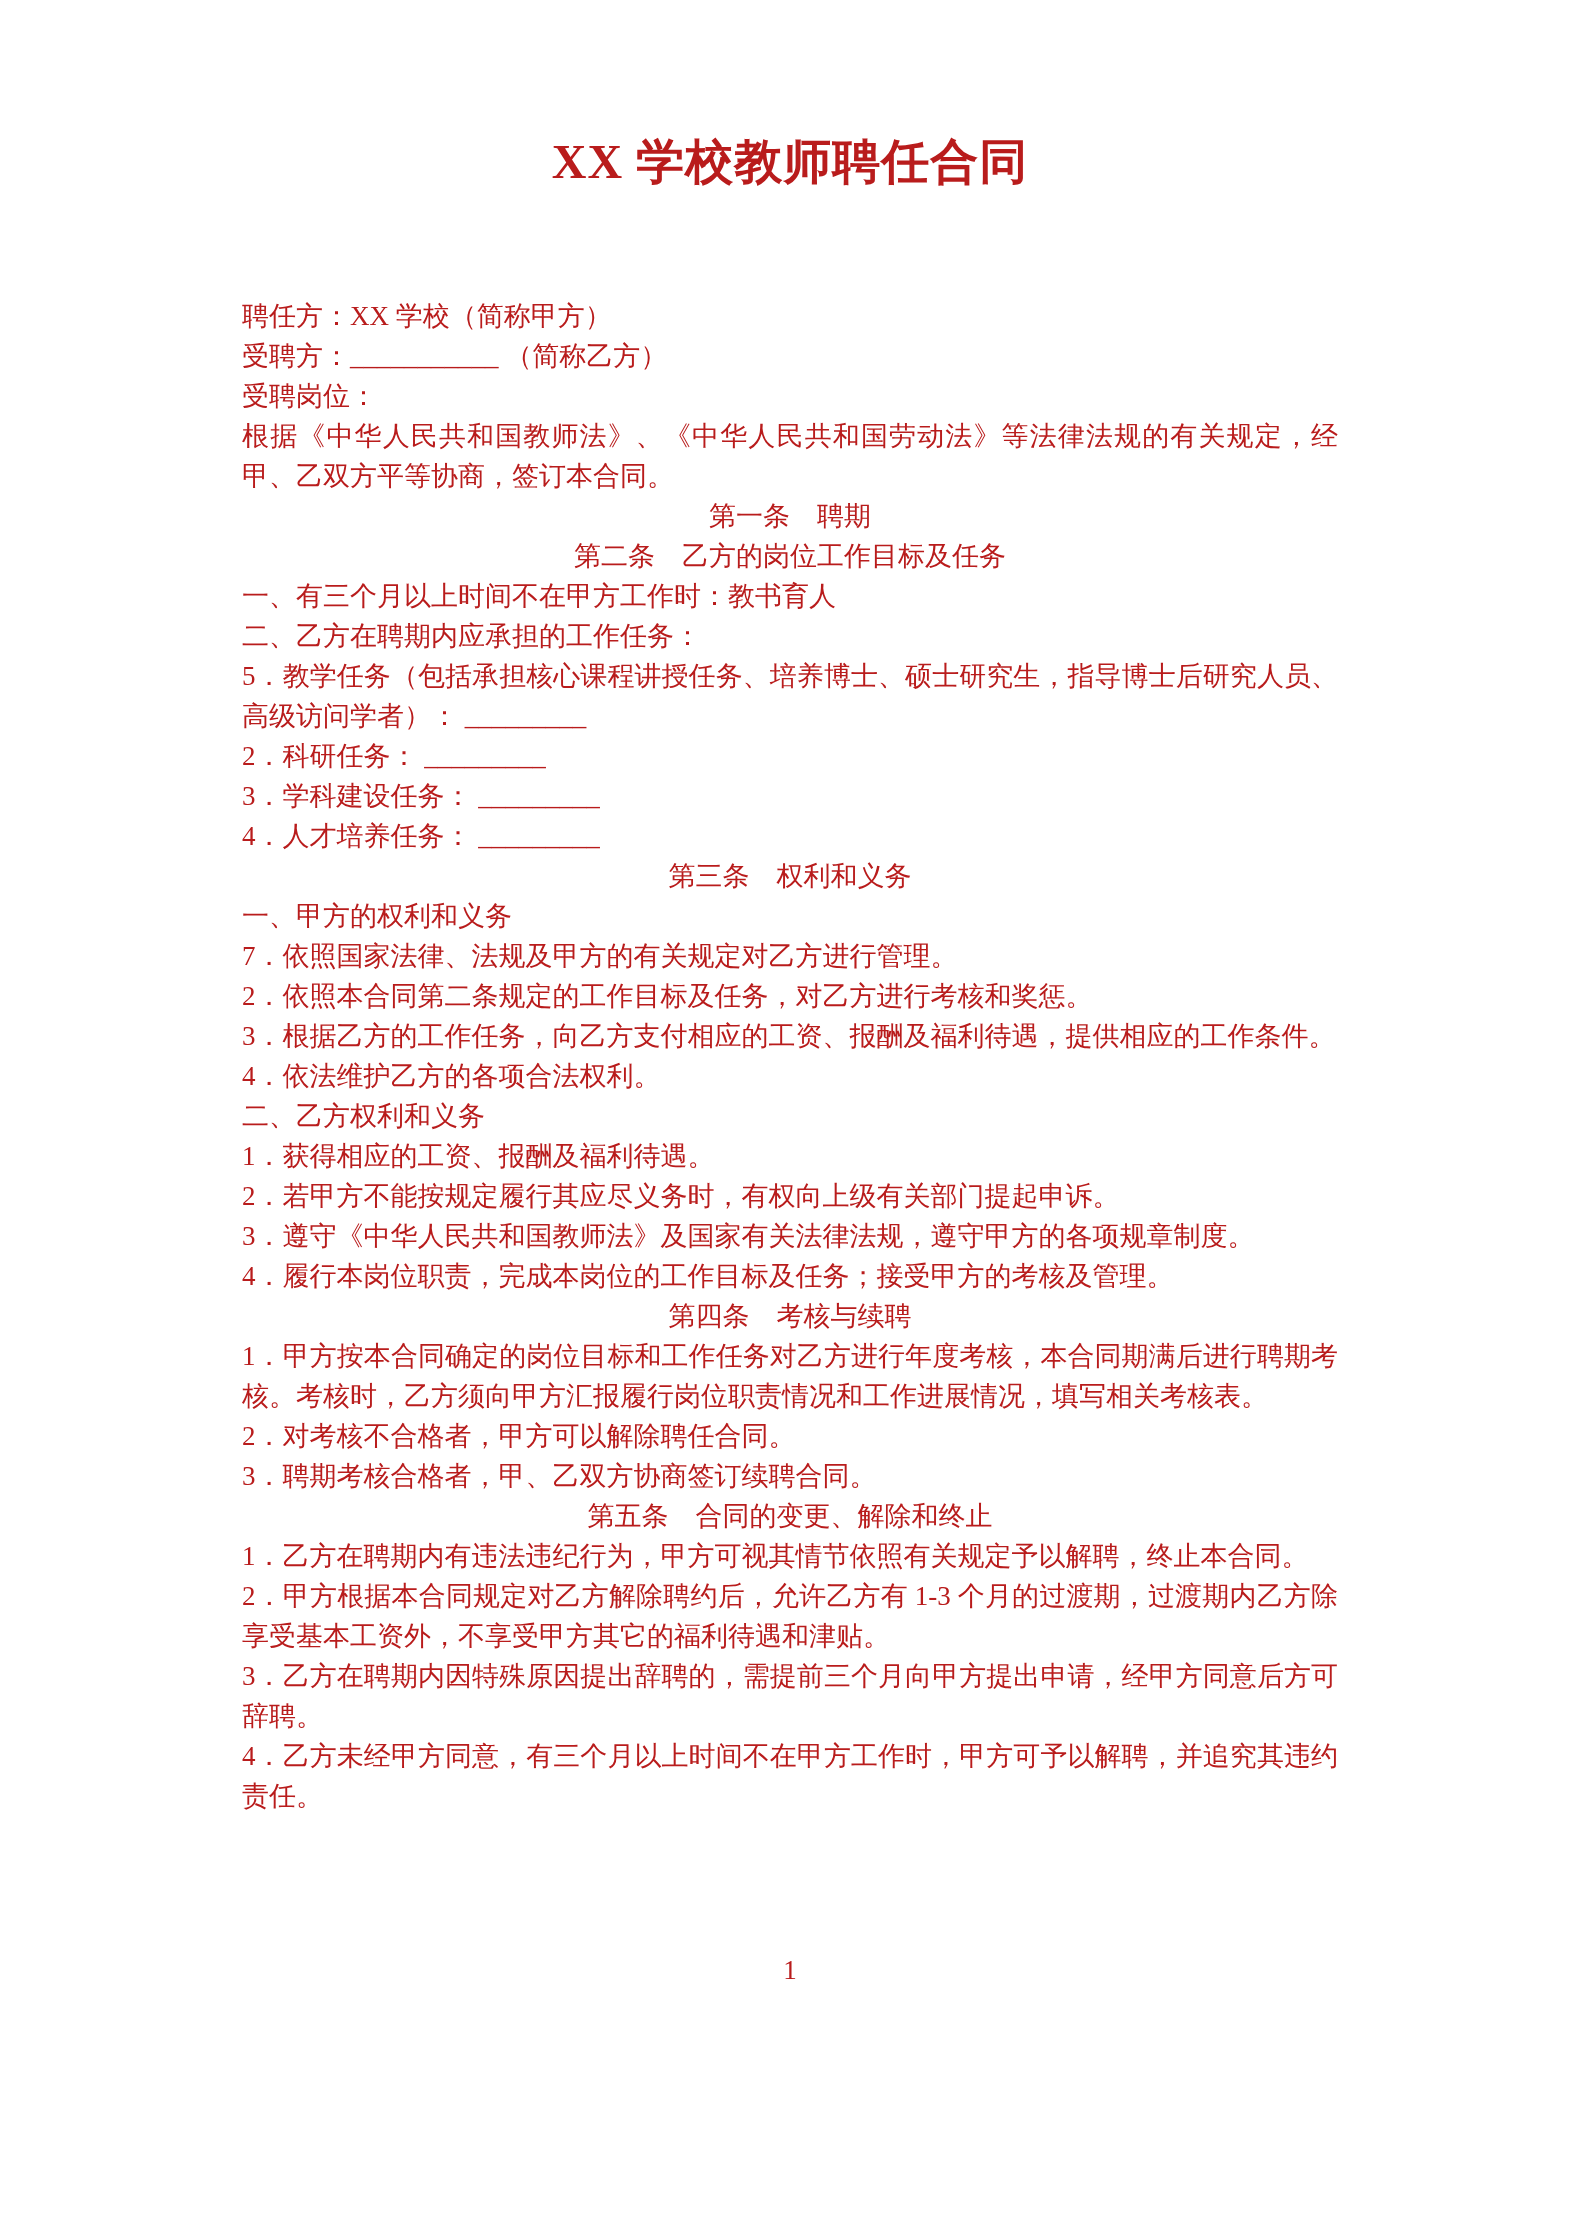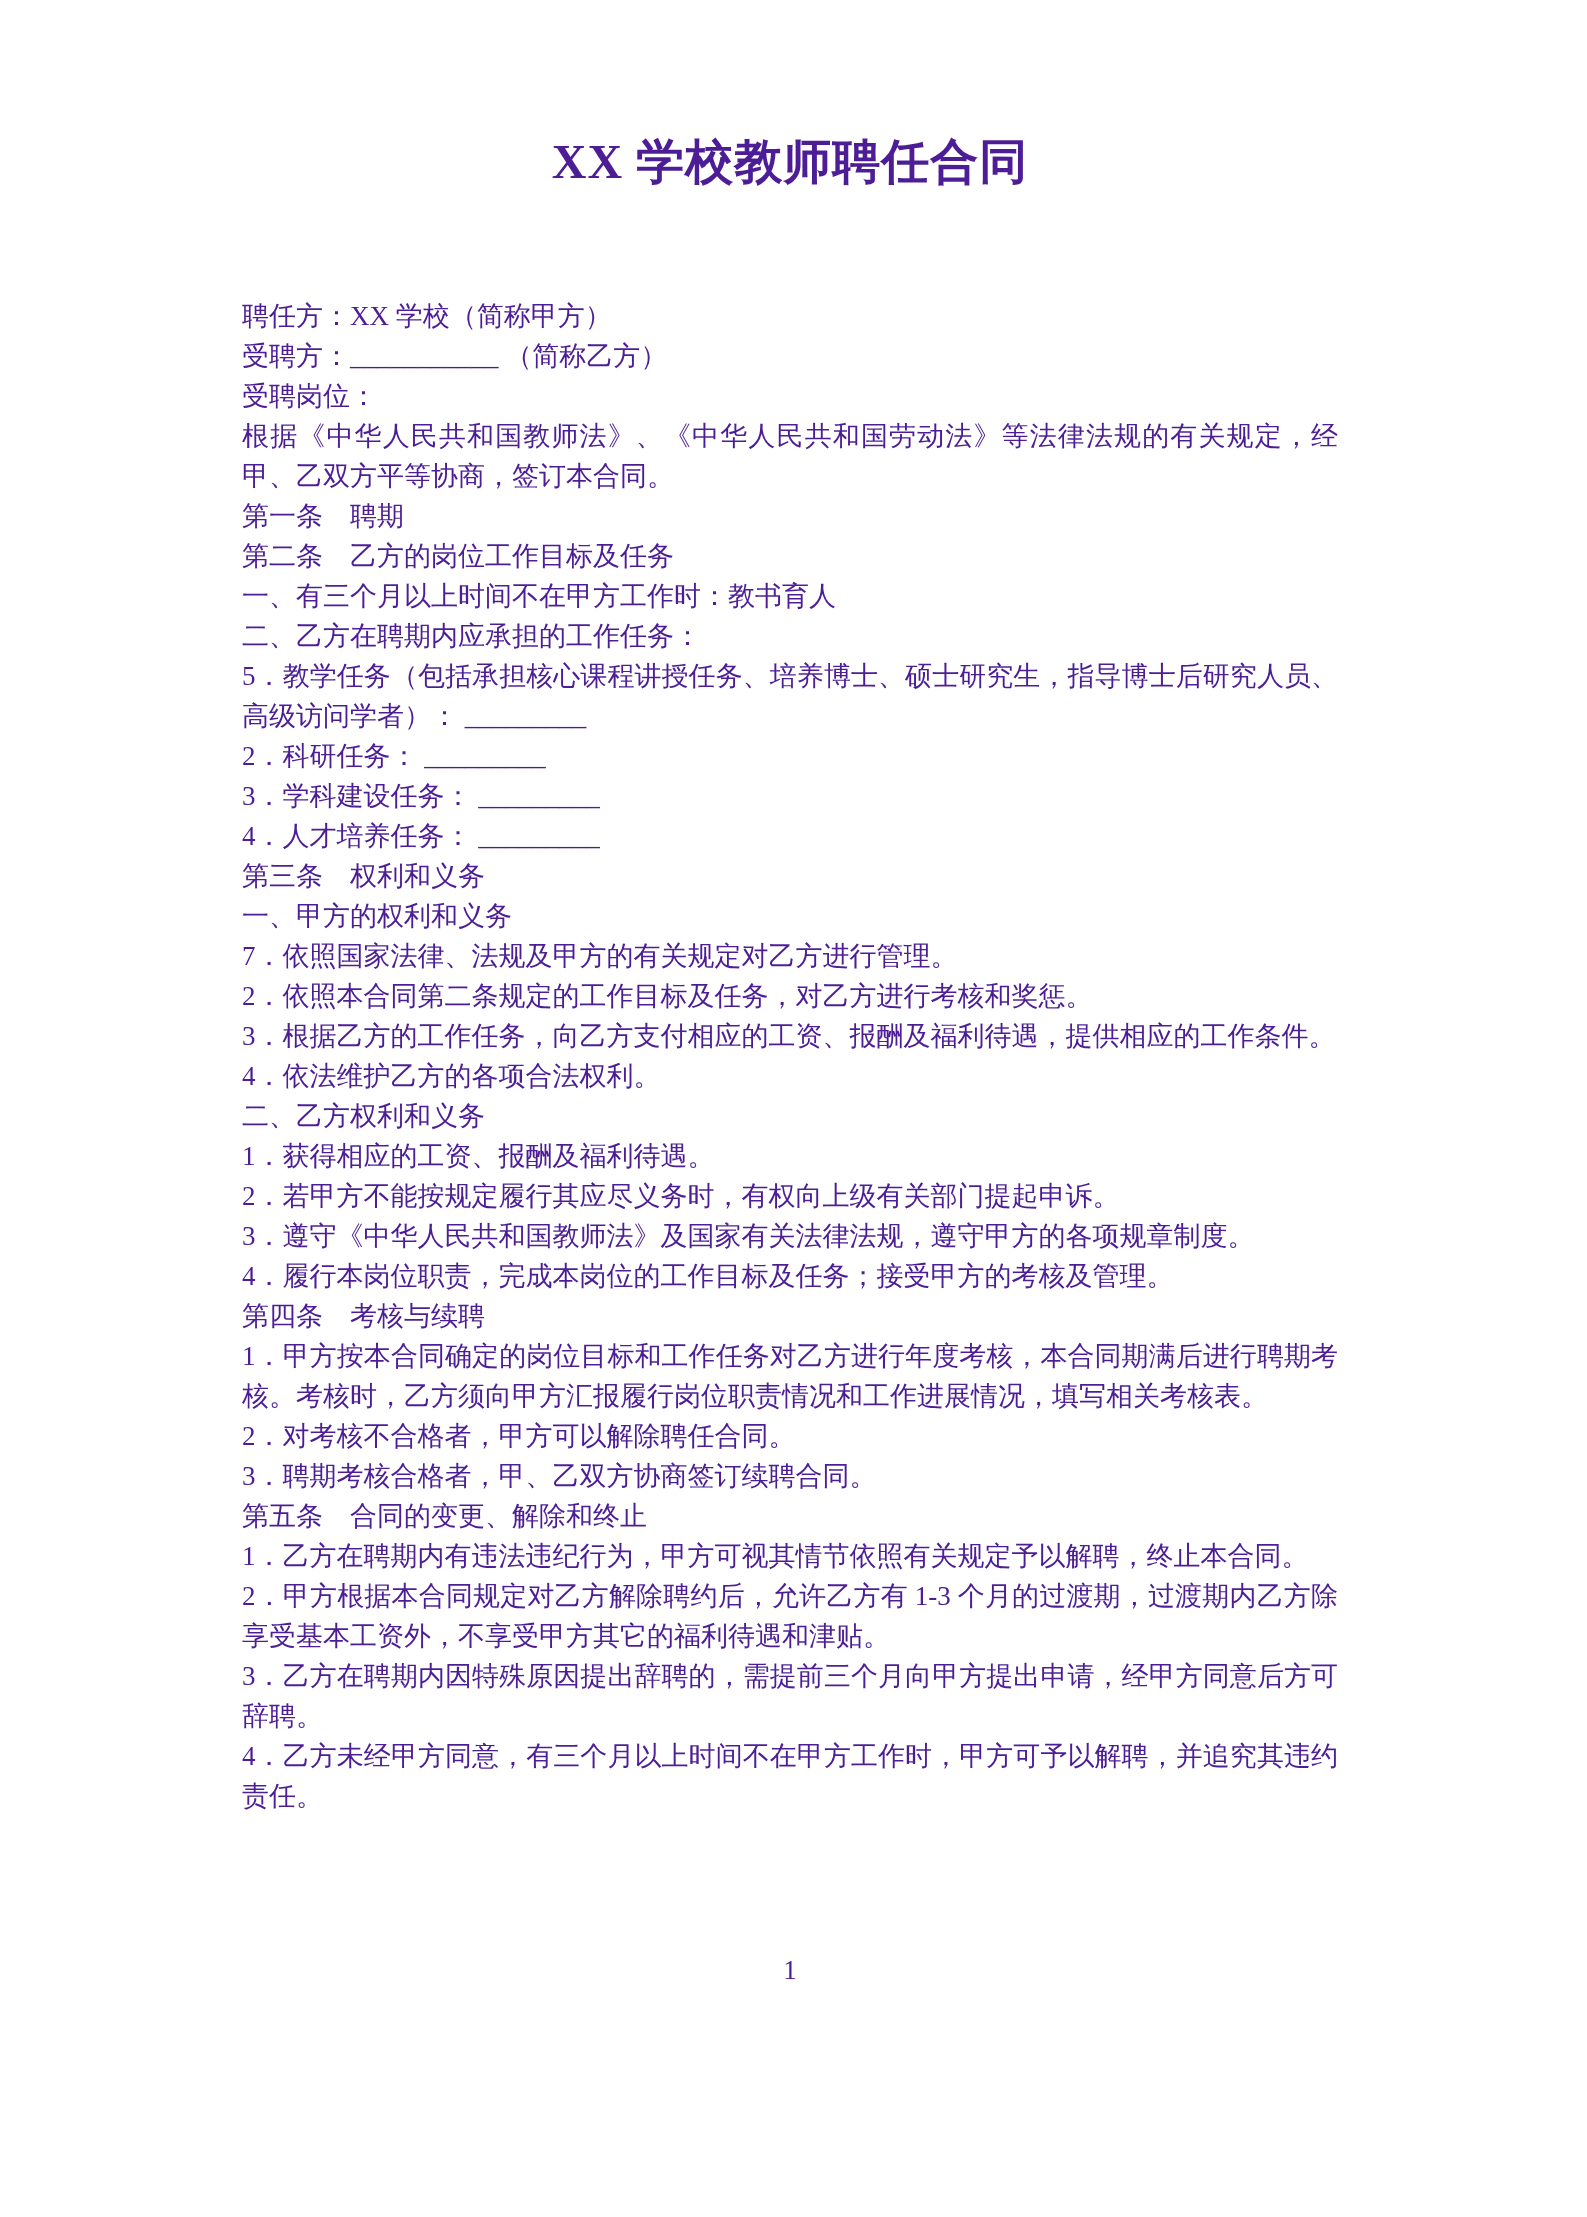--- a/index.html
+++ b/index.html
@@ -10,21 +10,21 @@
   .page {
     position: relative;
     width: 1587px;
     height: 2003px;
     margin: 0 auto;
     background: #ffffff;
     box-sizing: border-box;
     padding: 130px 249px 0 242px;
     overflow: hidden;
     font-family: "Liberation Serif", "DejaVu Serif", serif;
-    color: #4c1d95;
+    color: #b91c1c;
   }
   .doc-title {
     margin: 0 0 102px 0;
     text-align: center;
     font-size: 48px;
     line-height: 64px;
     font-weight: 700;
     letter-spacing: 1px;
     font-family: "Liberation Serif", "DejaVu Serif", serif;
   }
@@ -34,21 +34,21 @@
   .para {
     font-size: 27px;
     line-height: 40px;
     text-align: justify;
     text-justify: inter-ideograph;
     word-break: normal;
     overflow-wrap: break-word;
     white-space: normal;
   }
   .para.heading {
-    text-align: left;
+    text-align: center;
   }
   .page-number {
     margin-top: 134px;
     text-align: center;
     font-size: 27px;
     line-height: 40px;
   }
 </style>
 </head>
 <body>

